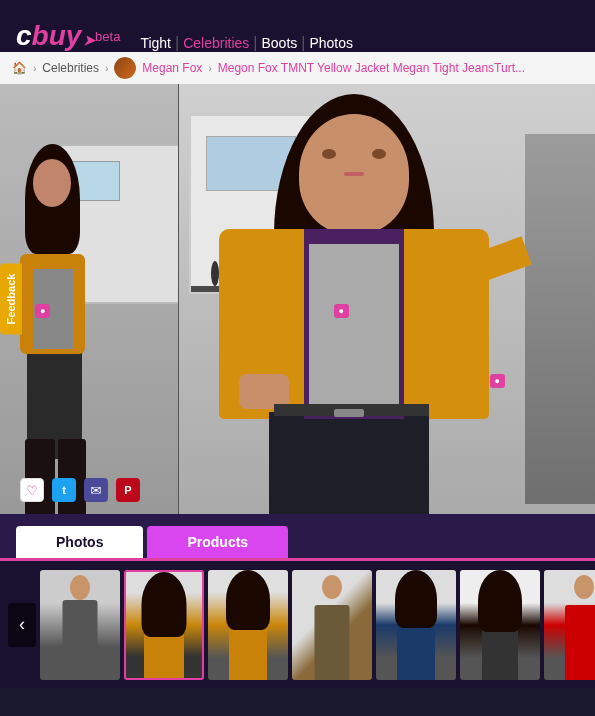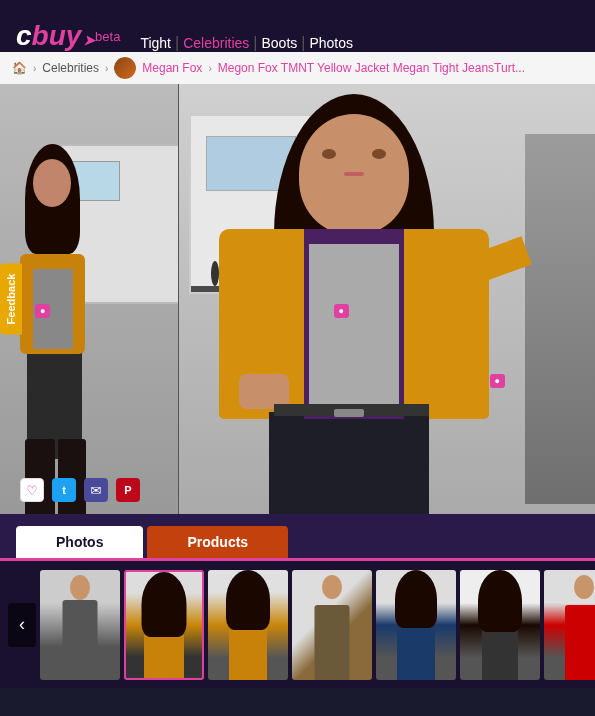--- a/index.html
+++ b/index.html
@@ -169,21 +169,21 @@
       font-size: 14px;
       font-weight: bold;
       cursor: pointer;
       border-radius: 4px 4px 0 0;
     }
     .tab-active {
       background: white;
       color: #1a1030;
     }
     .tab-inactive {
-      background: #c2410c;
+      background: #d946ef;
       color: white;
     }
 
     
     .thumbnail-strip {
       background: #1a1030;
       height: 130px;
       display: flex;
       align-items: center;
       padding: 0 8px;

